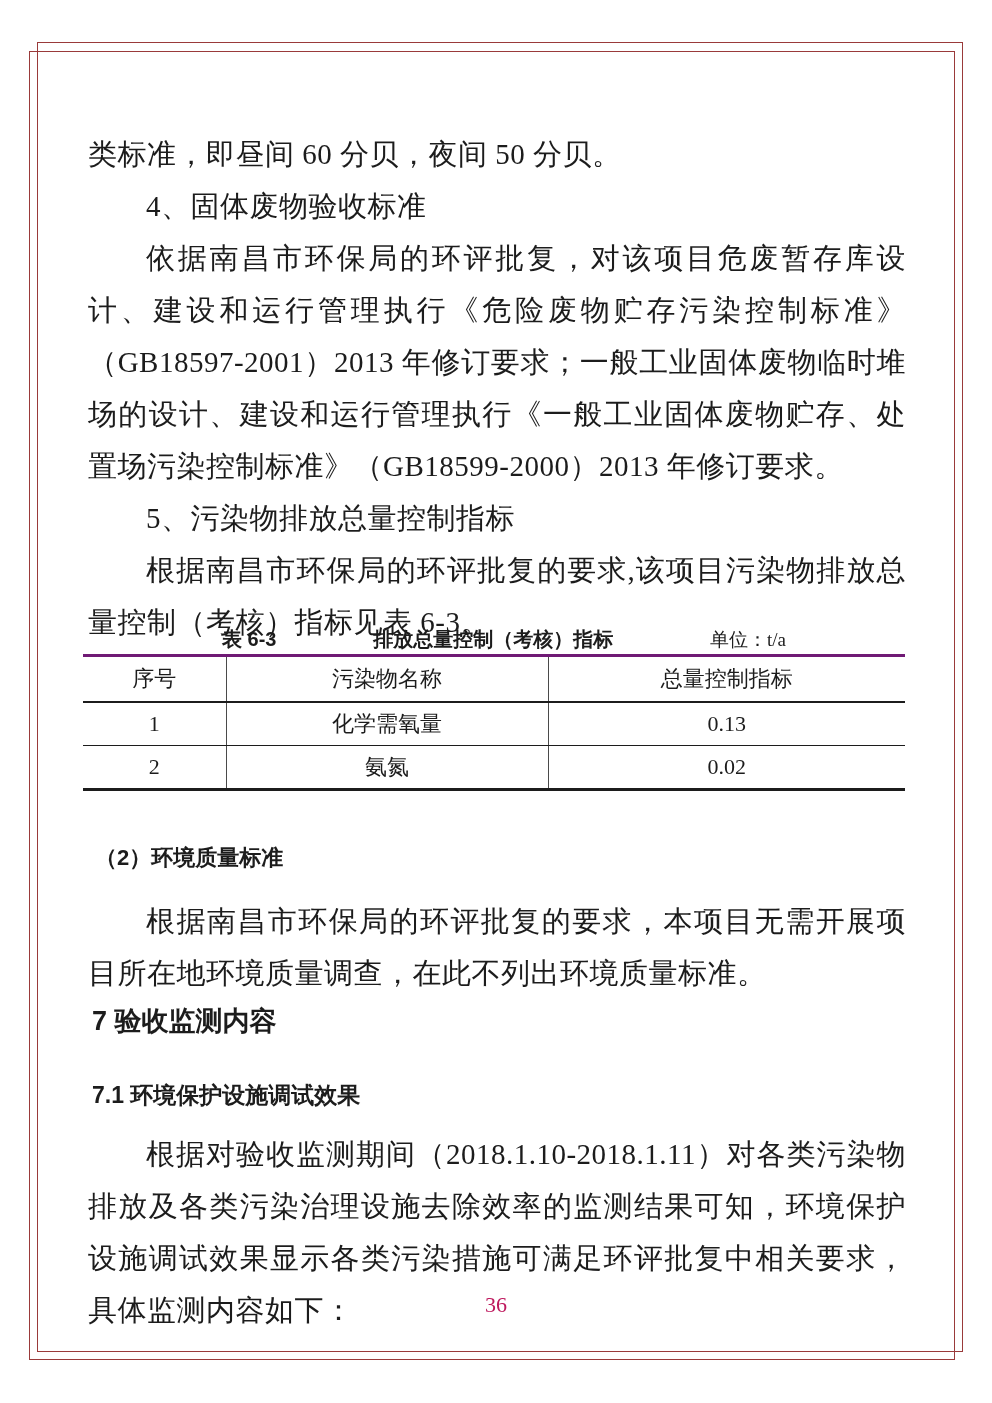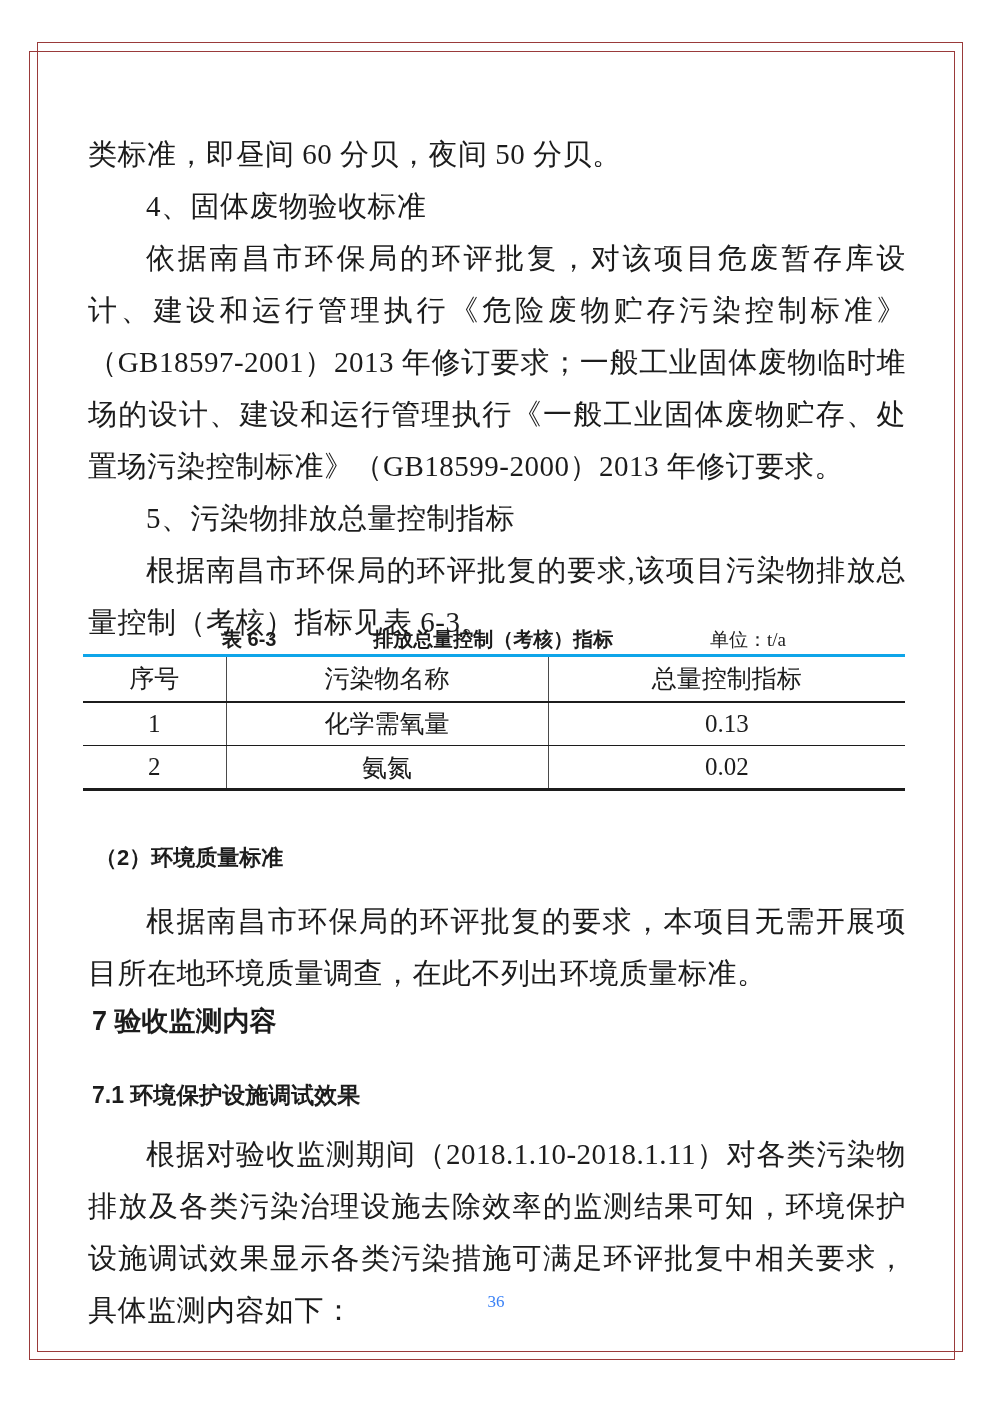--- a/index.html
+++ b/index.html
@@ -48,23 +48,23 @@
   .tbl-caption .cap-bold {
     font-family: "Liberation Sans", "DejaVu Sans", sans-serif;
     font-weight: bold;
   }
   .tbl-caption .cap-unit { font-weight: normal; font-size: 19px; }
 
   table.t63 {
     border-collapse: collapse;
     margin-left: -5px;
     width: 822px;
-    border-top: 3px solid #0ea5e9;
+    border-top: 3px solid #701a75;
     border-bottom: 3px solid #1c1c1c;
-    font-size: 25px;
+    font-size: 22px;
     table-layout: fixed;
   }
   table.t63 col.c1 { width: 143px; }
   table.t63 col.c2 { width: 322px; }
   table.t63 col.c3 { width: 357px; }
   table.t63 th, table.t63 td {
     font-weight: normal;
     text-align: center;
     vertical-align: middle;
     padding: 0;
@@ -99,22 +99,22 @@
     line-height: 32px;
     margin-left: 4px;
   }
   .p-monitor { margin-top: 17px; }
 
   .page-number {
     position: absolute;
     left: 0; top: 1292px;
     width: 100%;
     text-align: center;
-    font-size: 17px;
-    color: #3b82f6;
+    font-size: 22px;
+    color: #be185d;
   }
 </style>
 </head>
 <body>
 
 <div class="frame frame-a"></div>
 <div class="frame frame-b"></div>
 
 <div class="content">
 

